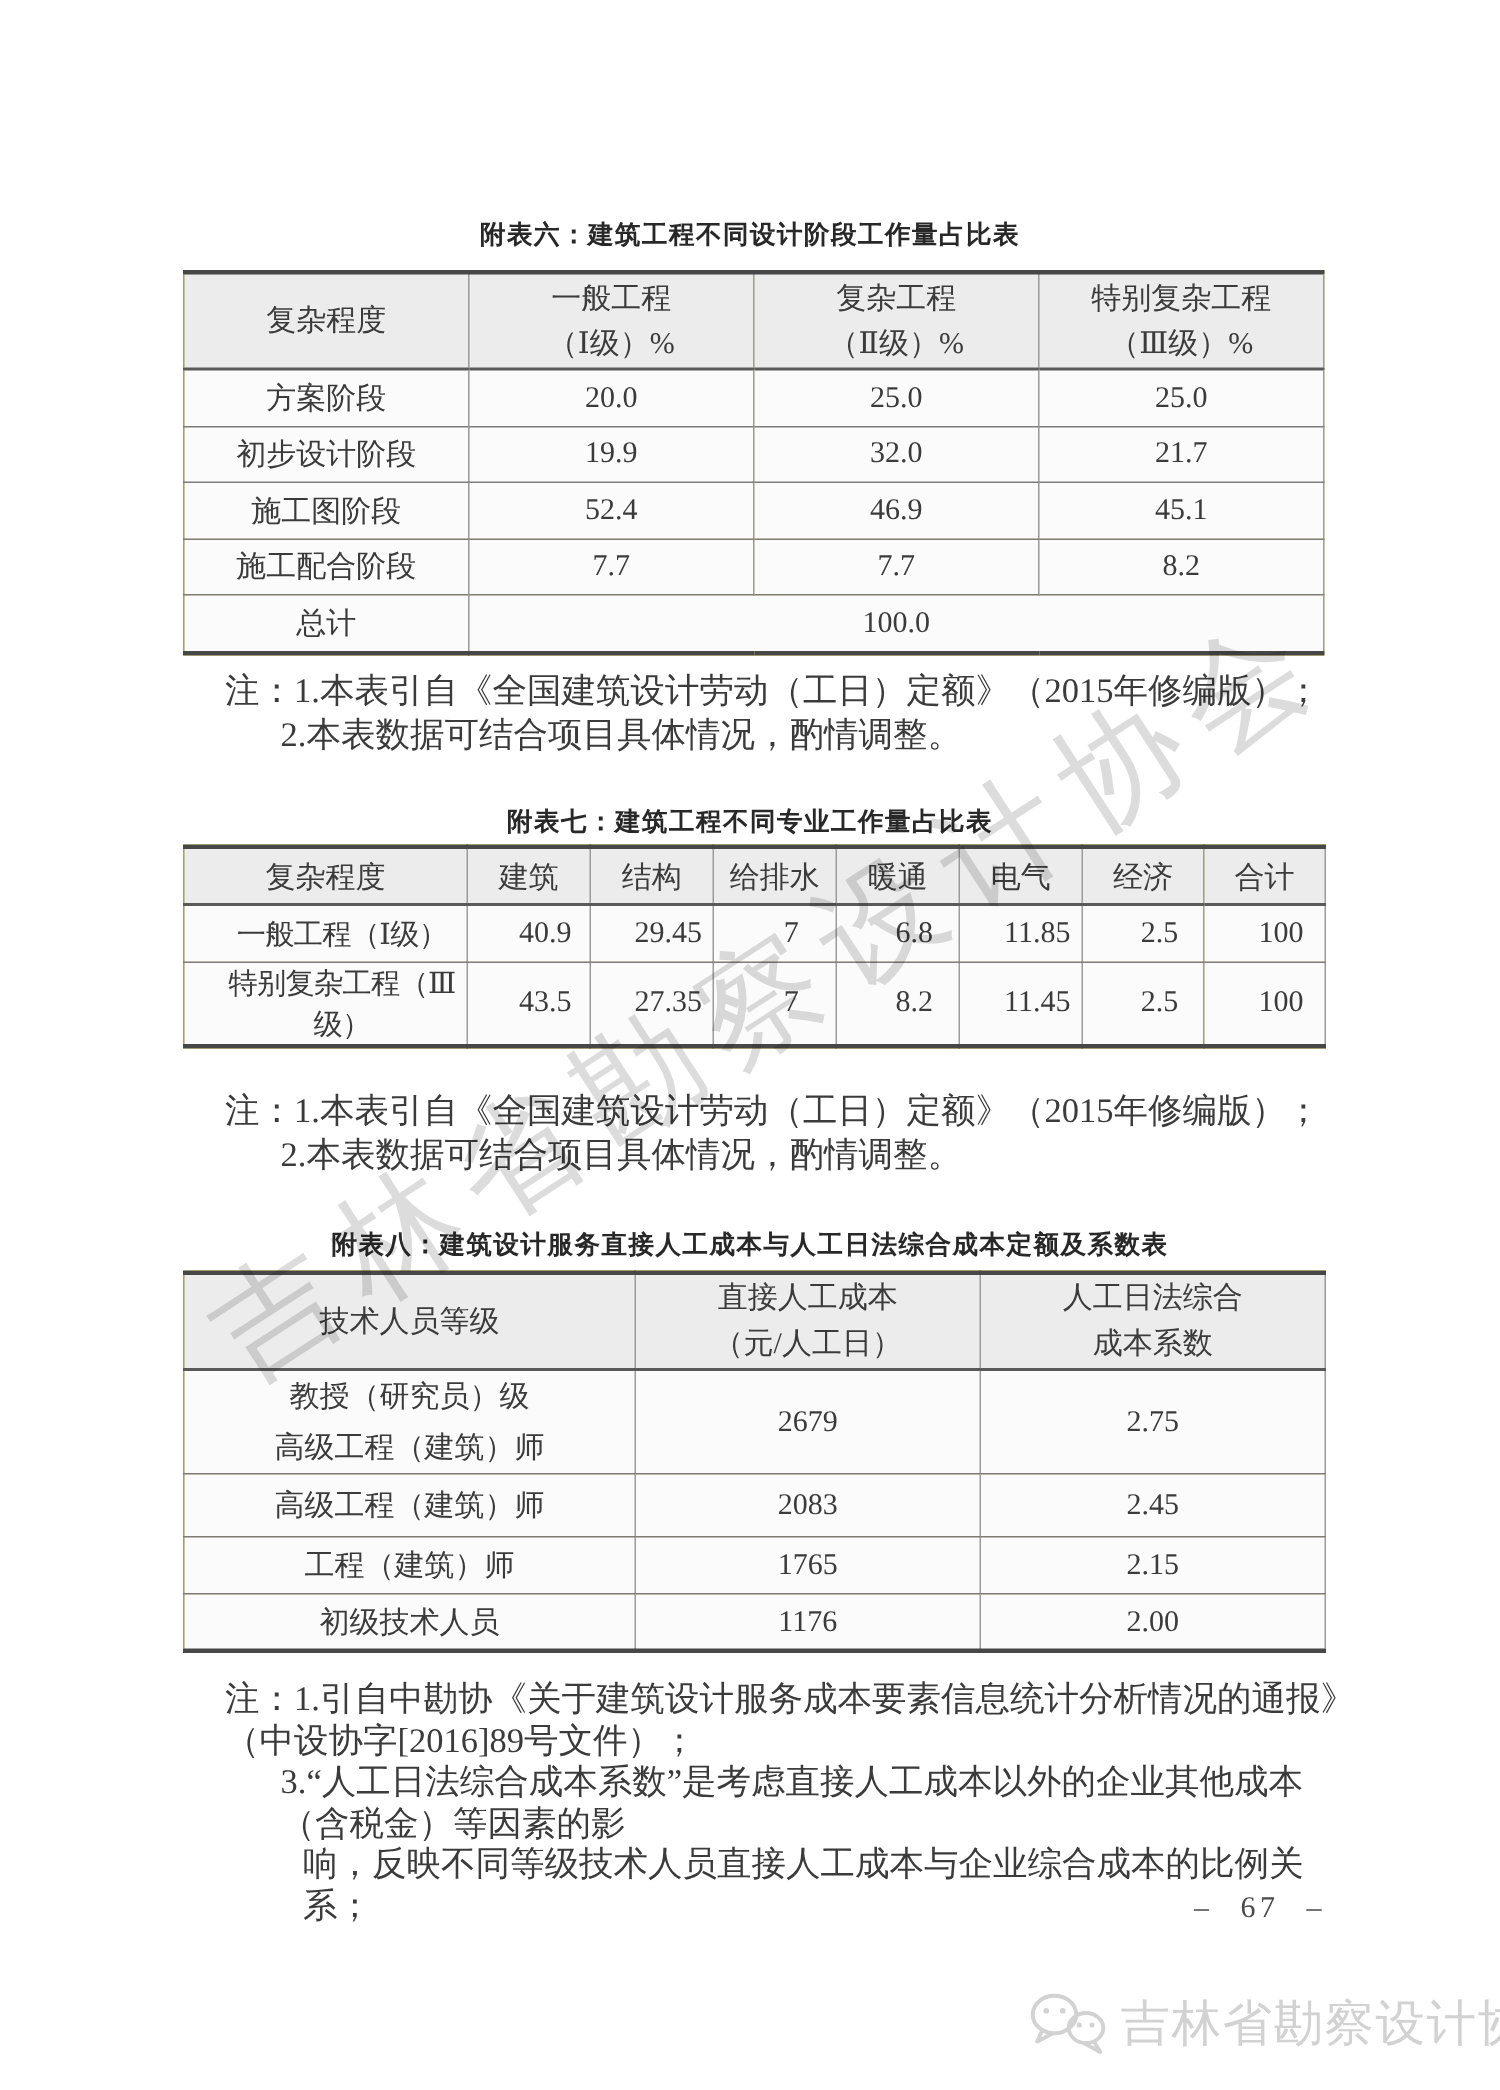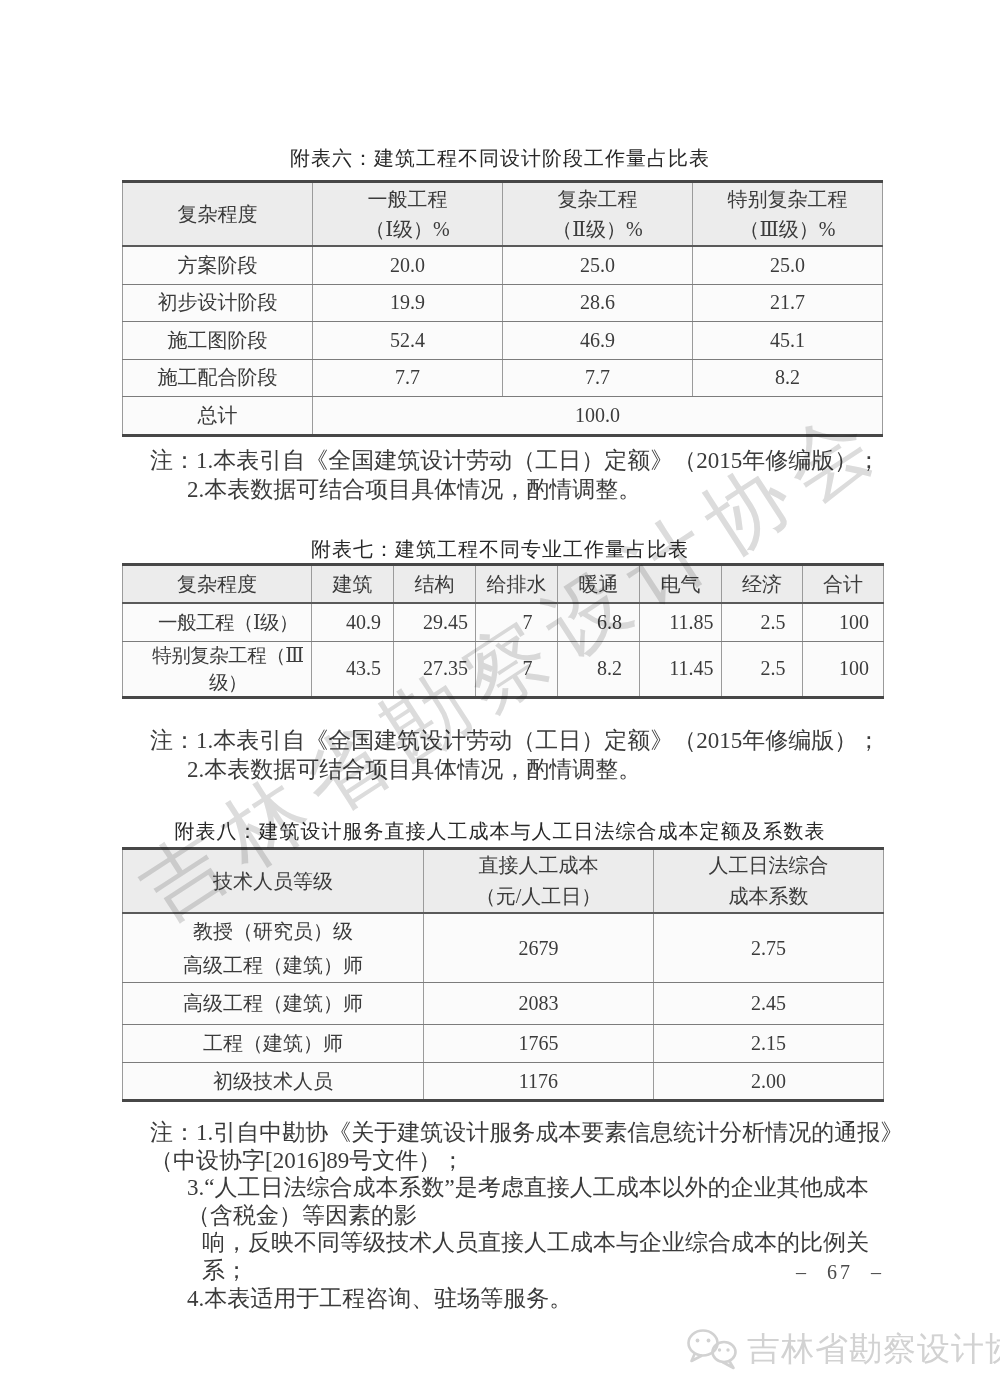--- a/index.html
+++ b/index.html
@@ -13,22 +13,22 @@
     position:absolute;left:150px;top:858px;z-index:6;
     font-size:82px;line-height:82px;letter-spacing:14px;white-space:nowrap;
     color:#dcdcdc;mix-blend-mode:multiply;
     transform:rotate(-33deg);transform-origin:left center;
     font-family:"Liberation Serif","DejaVu Serif",serif;
     pointer-events:none;
   }
   
   .tbl-title{
     position:absolute;left:0;width:1000px;margin:0;text-align:center;
-    font-family:"Liberation Sans","DejaVu Sans",sans-serif;font-weight:400;
-    font-size:20px;color:#282828;letter-spacing:1px;z-index:3;
+    font-family:"Liberation Sans","DejaVu Sans",sans-serif;font-weight:700;
+    font-size:17px;color:#282828;letter-spacing:1px;z-index:3;
   }
   .t6-title{top:145px}
   .t7-title{top:536px}
   .t8-title{top:818px}
   
   table.tbl{
     position:absolute;left:122px;width:761px;border-collapse:collapse;table-layout:fixed;
     border-top:3px solid #474747;border-bottom:3px solid #474747;
     font-size:20px;text-align:center;z-index:2;background:#fde047;
   }
@@ -99,21 +99,21 @@
     </tr>
     <tr class="body">
       <td class="lbl">方案阶段</td>
       <td>20.0</td>
       <td>25.0</td>
       <td>25.0</td>
     </tr>
     <tr class="body">
       <td class="lbl">初步设计阶段</td>
       <td>19.9</td>
-      <td>28.6</td>
+      <td>32.0</td>
       <td>21.7</td>
     </tr>
     <tr class="body">
       <td class="lbl">施工图阶段</td>
       <td>52.4</td>
       <td>46.9</td>
       <td>45.1</td>
     </tr>
     <tr class="body">
       <td class="lbl">施工配合阶段</td>
@@ -222,21 +222,20 @@
       <td>1176</td>
       <td>2.00</td>
     </tr>
   </tbody>
 </table>
 
 <div class="notes n8">
   <div class="note-line first">注：1.引自中勘协《关于建筑设计服务成本要素信息统计分析情况的通报》（中设协字[2016]89号文件）；</div>
   <div class="note-line">3.“人工日法综合成本系数”是考虑直接人工成本以外的企业其他成本（含税金）等因素的影</div>
   <div class="note-line wrap">响，反映不同等级技术人员直接人工成本与企业综合成本的比例关系；</div>
-  <div class="note-line">4.本表适用于工程咨询、驻场等服务。</div>
 </div>
 
 <div class="pagenum">– 67 –</div>
 
 <div class="footer">
   <span style="display:inline-block;line-height:0;">
     <svg width="54" height="44" viewBox="0 0 54 44">
       <ellipse cx="17" cy="15" rx="14.5" ry="12.5" fill="none" stroke="#d2d2d2" stroke-width="2.6"></ellipse>
       <path d="M9 25 L5.5 33 L16 27.5" fill="none" stroke="#d2d2d2" stroke-width="2.6" stroke-linejoin="round"></path>
       <circle cx="11.5" cy="12.5" r="1.9" fill="#d2d2d2"></circle>

